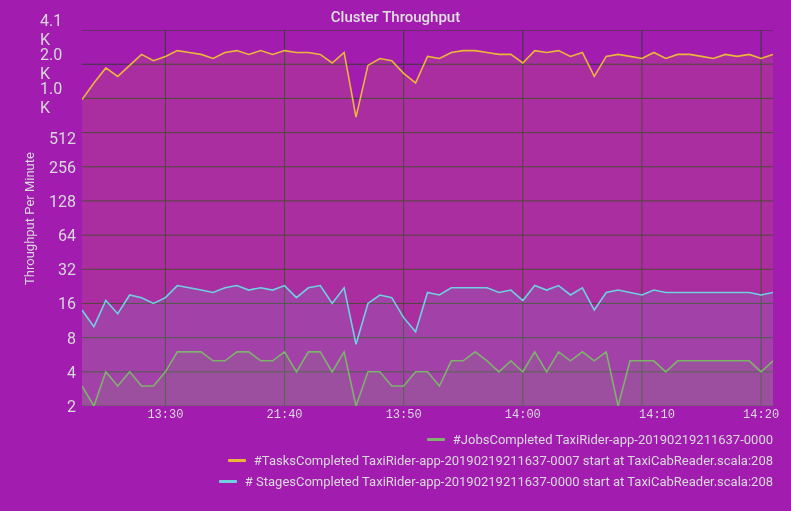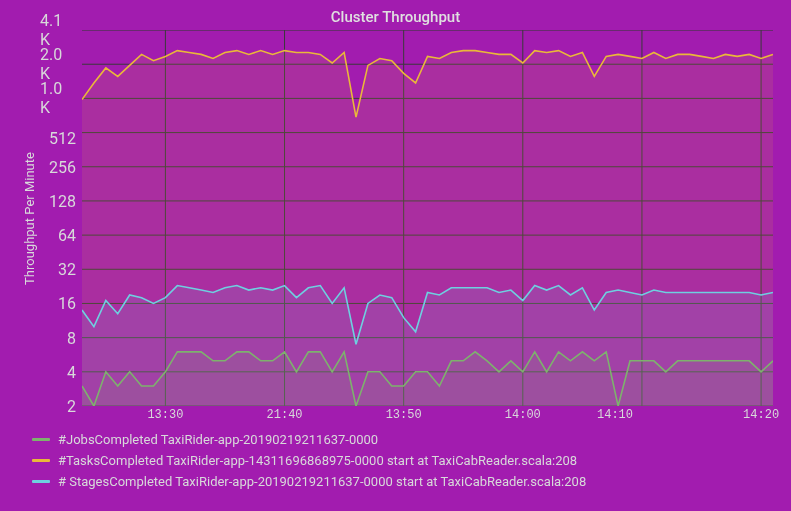--- a/index.html
+++ b/index.html
@@ -9,21 +9,21 @@
   .ylabel-col{width:22px;display:flex;align-items:center;justify-content:center;}
   .ylabel{transform:rotate(-90deg);white-space:nowrap;color:#d8d9da;font-size:13px;}
   .axis-col{width:42px;position:relative;}
   .ytick{position:absolute;right:6px;font-size:16px;color:#d8d9da;transform:translateY(-50%);}
   .plot{position:relative;flex:1;}
   svg{display:block;}
   .grid line{stroke:#3a3a3a;stroke-width:1;}
   .xtick{position:absolute;font-size:12px;color:#d8d9da;transform:translateX(-50%);top:2px;white-space:nowrap;}
   .xaxis{position:relative;height:18px;margin-left:64px;}
   .legend{margin-top:8px;margin-left:14px;}
-  .legend-item{display:flex;align-items:center;gap:8px;margin:6px 0;font-size:13px;color:#d8d9da;}
+  .legend-item{display:flex;align-items:center;gap:8px;margin:6px 0;font-size:13px;color:#d8d9da;justify-content:flex-end;}
   .swatch{width:18px;height:3px;border-radius:1px;flex:none;}
 </style>
 </head>
 <body>
 
 <div class="panel">
   <div class="title">Cluster Throughput</div>
 
   <div class="plot-wrap">
     <div class="ylabel-col">
@@ -72,31 +72,31 @@
           <path d="M0,280.0517875491922L11.913793103448276,296.64243520001185L23.82758620689655,270.4784151449078L35.741379310344826,283.7058758224641L47.6551724137931,264.9941429791489L59.56896551724138,267.6600693764102L71.48275862068965,273.4676714045645L83.39655172413794,267.6600693764102L95.3103448275862,255.5736625650623L107.22413793103449,257.7654735081471L119.13793103448276,260.05926510254244L131.05172413793102,262.4649923348667L142.9655172413793,257.7654735081471L154.8793103448276,255.5736625650623L166.79310344827587,260.05926510254244L178.70689655172416,257.7654735081471L190.6206896551724,260.05926510254244L202.53448275862067,255.5736625650623L214.44827586206898,267.6600693764102L226.36206896551724,257.7654735081471L238.27586206896552,255.5736625650623L250.1896551724138,273.4676714045645L262.10344827586204,257.7654735081471L274.01724137931035,314.22923041433734L285.9310344827586,273.4676714045645L297.84482758620686,264.9941429791489L309.7586206896552,267.6600693764102L321.67241379310343,287.65259182305994L333.58620689655174,301.8375122415554L345.5,262.4649923348667L357.4137931034483,264.9941429791489L369.3275862068965,257.7654735081471L381.2413793103448,257.7654735081471L393.15517241379314,257.7654735081471L405.06896551724134,257.7654735081471L416.98275862068965,262.4649923348667L428.89655172413796,260.05926510254244L440.8103448275862,270.4784151449078L452.7241379310345,255.5736625650623L464.6379310344828,260.05926510254244L476.55172413793105,255.5736625650623L488.4655172413793,264.9941429791489L500.3793103448276,257.7654735081471L512.2931034482759,280.0517875491922L524.2068965517241,262.4649923348667L536.1206896551724,260.05926510254244L548.0344827586207,262.4649923348667L559.948275862069,264.9941429791489L571.8620689655172,260.05926510254244L583.7758620689656,262.4649923348667L595.6896551724137,262.4649923348667L607.6034482758621,262.4649923348667L619.5172413793103,262.4649923348667L631.4310344827586,262.4649923348667L643.3448275862069,262.4649923348667L655.2586206896552,262.4649923348667L667.1724137931035,262.4649923348667L679.0862068965517,264.9941429791489L691,262.4649923348667" fill="none" stroke="#6ed0e0" stroke-width="1.6"></path>
           <path d="M0,356.00747755335027L11.913793103448276,376L23.82758620689655,341.82255713485483L35.741379310344826,356.00747755335027L47.6551724137931,341.82255713485483L59.56896551724138,356.00747755335027L71.48275862068965,356.00747755335027L83.39655172413794,341.82255713485483L95.3103448275862,321.8300346882051L107.22413793103449,321.8300346882051L119.13793103448276,321.8300346882051L131.05172413793102,330.819878065157L142.9655172413793,330.819878065157L154.8793103448276,321.8300346882051L166.79310344827587,321.8300346882051L178.70689655172416,330.819878065157L190.6206896551724,330.819878065157L202.53448275862067,321.8300346882051L214.44827586206898,341.82255713485483L226.36206896551724,321.8300346882051L238.27586206896552,321.8300346882051L250.1896551724138,341.82255713485483L262.10344827586204,321.8300346882051L274.01724137931035,376L285.9310344827586,341.82255713485483L297.84482758620686,341.82255713485483L309.7586206896552,356.00747755335027L321.67241379310343,356.00747755335027L333.58620689655174,341.82255713485483L345.5,341.82255713485483L357.4137931034483,356.00747755335027L369.3275862068965,330.819878065157L381.2413793103448,330.819878065157L393.15517241379314,321.8300346882051L405.06896551724134,330.819878065157L416.98275862068965,341.82255713485483L428.89655172413796,330.819878065157L440.8103448275862,341.82255713485483L452.7241379310345,321.8300346882051L464.6379310344828,341.82255713485483L476.55172413793105,321.8300346882051L488.4655172413793,330.819878065157L500.3793103448276,321.8300346882051L512.2931034482759,330.819878065157L524.2068965517241,321.8300346882051L536.1206896551724,376L548.0344827586207,330.819878065157L559.948275862069,330.819878065157L571.8620689655172,330.819878065157L583.7758620689656,341.82255713485483L595.6896551724137,330.819878065157L607.6034482758621,330.819878065157L619.5172413793103,330.819878065157L631.4310344827586,330.819878065157L643.3448275862069,330.819878065157L655.2586206896552,330.819878065157L667.1724137931035,330.819878065157L679.0862068965517,341.82255713485483L691,330.819878065157" fill="none" stroke="#7eb26d" stroke-width="1.6"></path>
         </svg>
       </div>
   </div>
   <div class="xaxis" id="xaxis" style="width: 691px; font-family: Liberation Mono, monospace;">
       <div class="xtick" style="left: 83.3966px;">13:30</div>
       <div class="xtick" style="left: 202.534px;">21:40</div>
       <div class="xtick" style="left: 321.672px;">13:50</div>
       <div class="xtick" style="left: 440.81px;">14:00</div>
-      <div class="xtick" style="left: 533px; text-align: right;">14:10</div>
+      <div class="xtick" style="left: 575px; text-align: right;">14:10</div>
       <div class="xtick" style="left: 679.086px;">14:20</div>
     </div>
 
   <div class="legend">
     <div class="legend-item">
       <span class="swatch" style="background:#7eb26d"></span>
       <span>#JobsCompleted TaxiRider-app-20190219211637-0000</span>
     </div>
     <div class="legend-item">
       <span class="swatch" style="background:#eab839"></span>
-      <span>#TasksCompleted TaxiRider-app-14311696868975-0000 start at TaxiCabReader.scala:208</span>
+      <span>#TasksCompleted TaxiRider-app-20190219211637-0007 start at TaxiCabReader.scala:208</span>
     </div>
     <div class="legend-item">
       <span class="swatch" style="background:#6ed0e0"></span>
       <span># StagesCompleted TaxiRider-app-20190219211637-0000 start at TaxiCabReader.scala:208</span>
     </div>
   </div>
 </div>
 
 </body></html>

